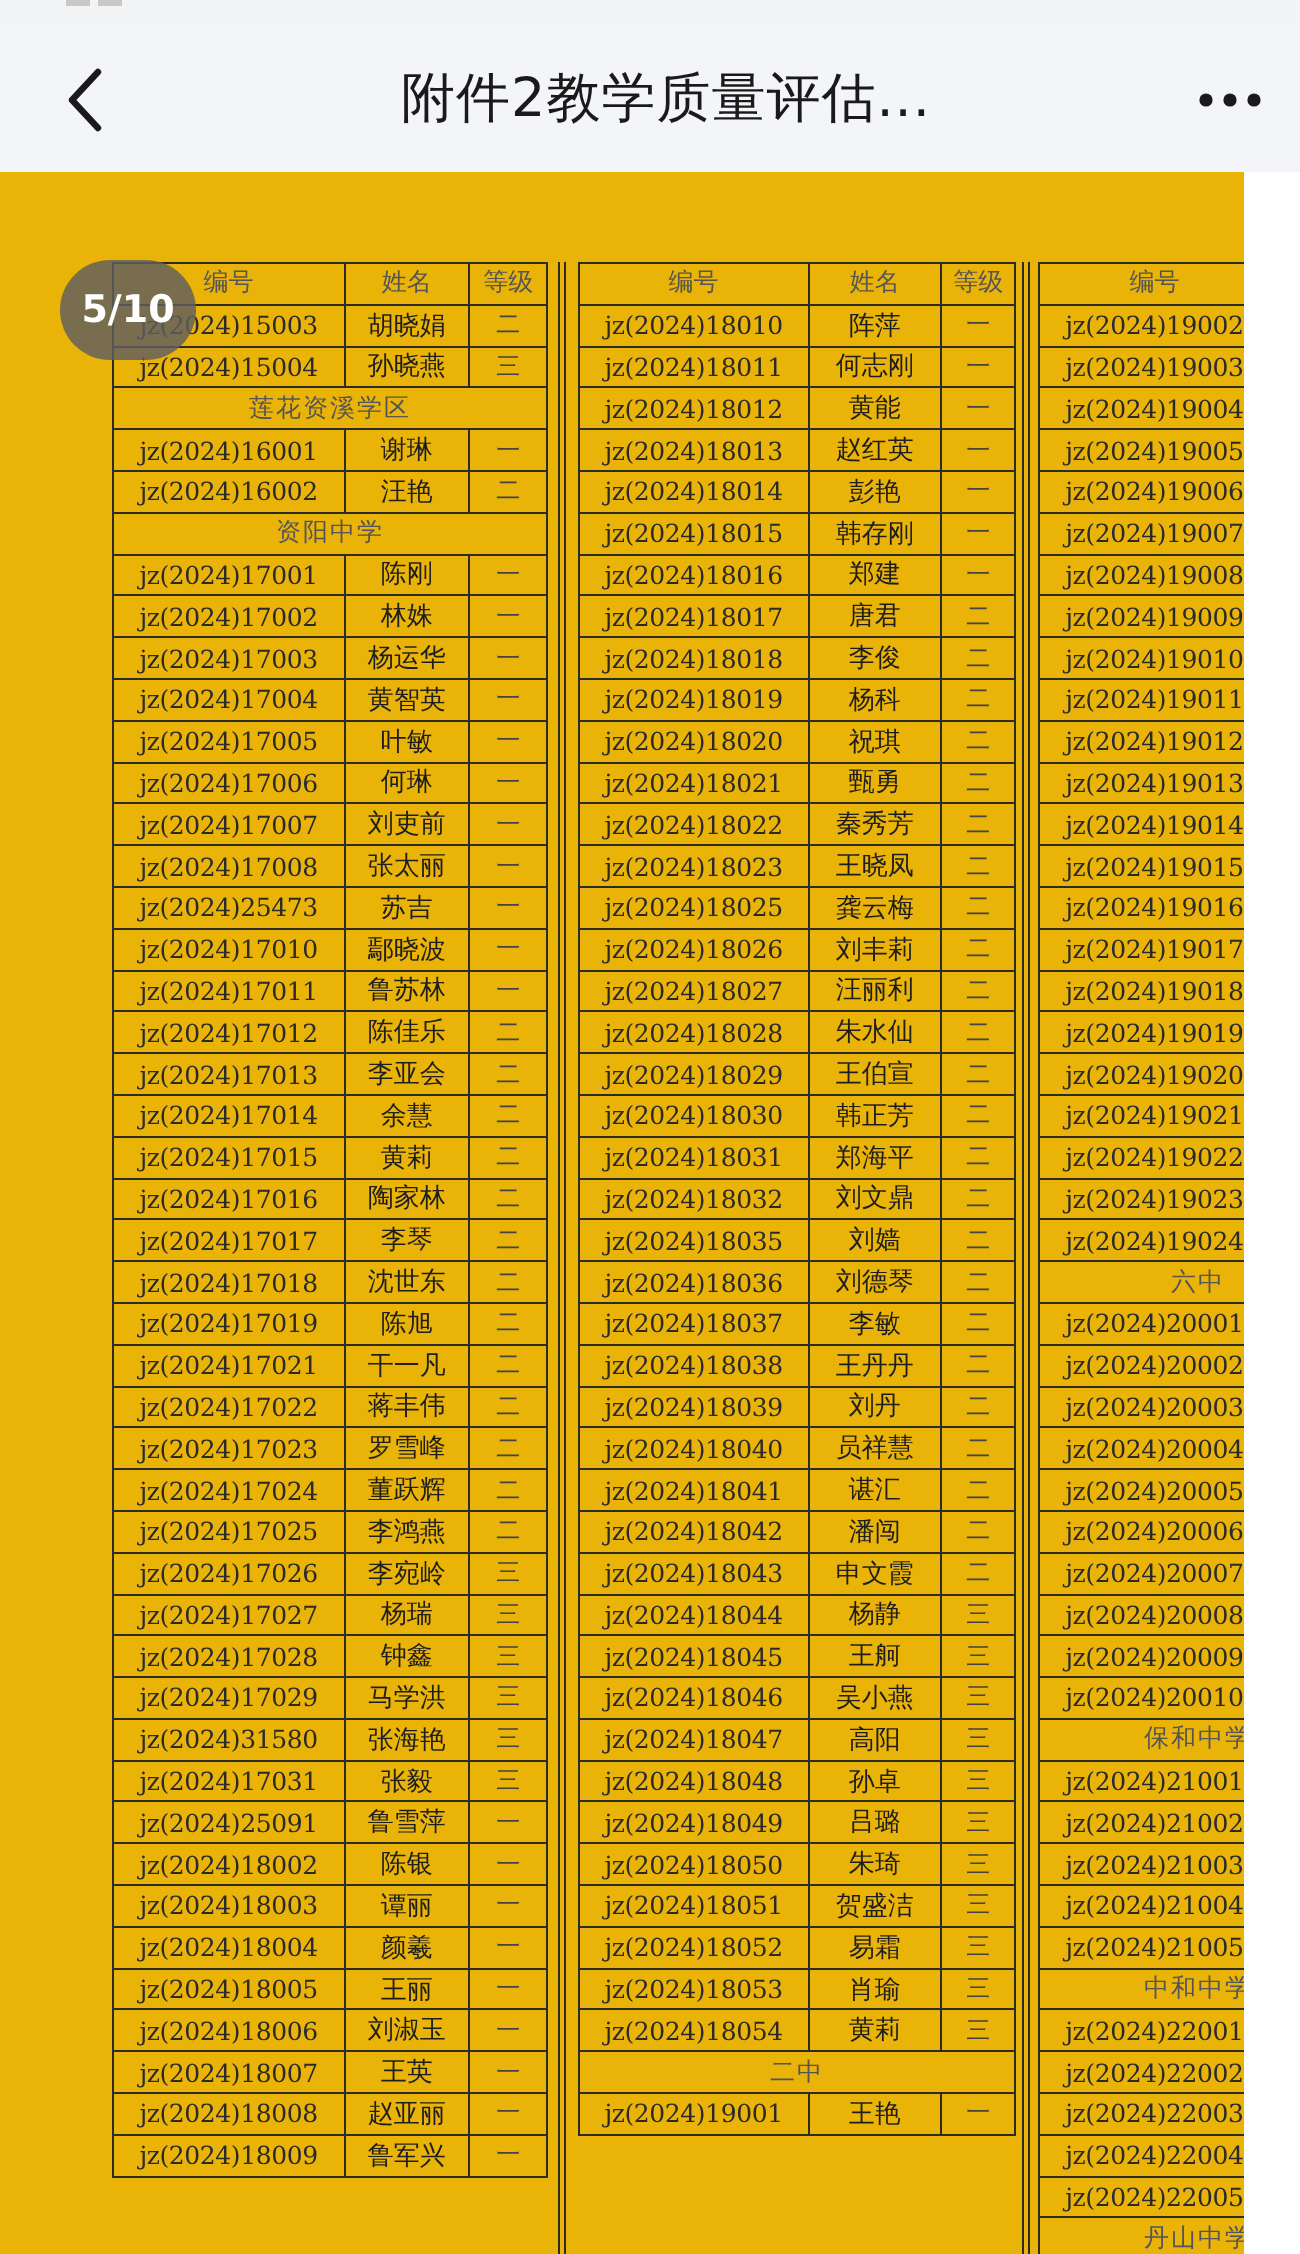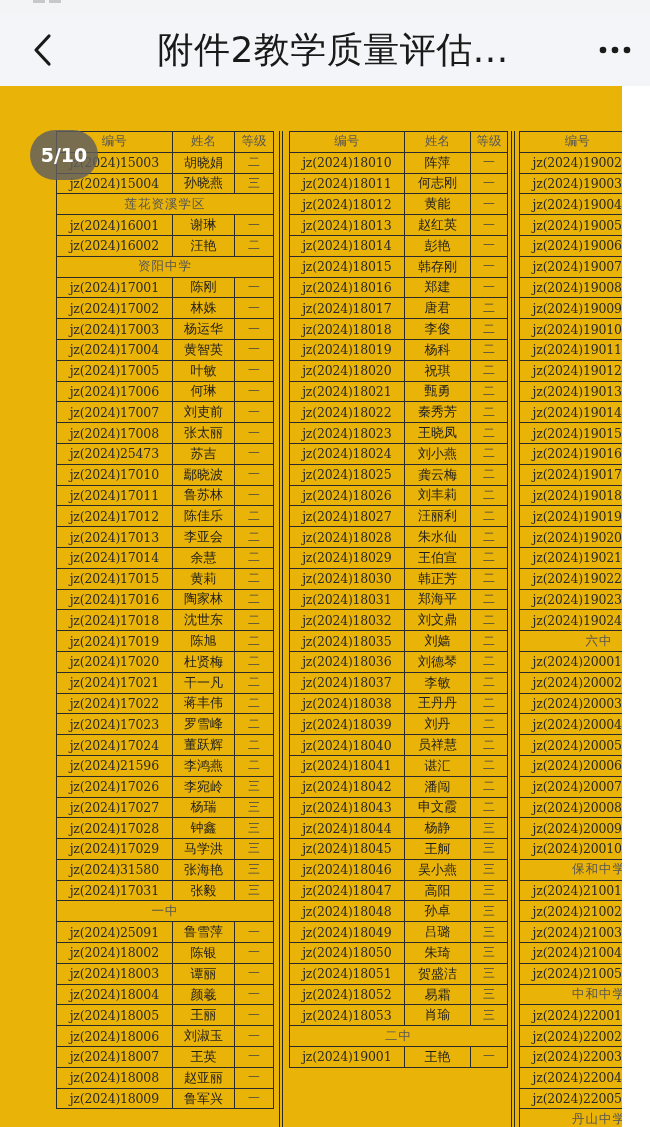--- a/index.html
+++ b/index.html
@@ -13,21 +13,21 @@
   .statusbar .nub2 { position:absolute; left:49px; top:0; width:12px; height:3px; background:#c8c8c8; }
   .navbar {
     position:absolute; left:0; top:14px; width:650px; height:72px;
     background:#f4f5f8;
   }
   .nav-back {
     position:absolute; left:22px; top:12px; width:48px; height:48px; cursor:pointer;
   }
   .nav-title {
     position:absolute; left:0; right:0; top:0; height:72px; line-height:72px;
-    text-align:center; font-size:36px; color:#1a1a1a; letter-spacing:0.5px;
+    text-align:center; font-size:27px; color:#1a1a1a; letter-spacing:0.5px;
     padding-left:16px;
   }
   .nav-title span { position:relative; left:0; }
   .nav-more {
     position:absolute; left:596px; top:24px; width:40px; height:24px; cursor:pointer;
   }
   .doc-area { position:absolute; left:0; top:86px; width:622px; height:1041px; background:#eab308; overflow:hidden; }
 
   .tbl {
     position:absolute; top:45px;
@@ -203,56 +203,56 @@
           <td class="code">jz(2024)17015</td>
           <td class="name">黄莉</td>
           <td class="grade">二</td>
         </tr>
         <tr>
           <td class="code">jz(2024)17016</td>
           <td class="name">陶家林</td>
           <td class="grade">二</td>
         </tr>
         <tr>
+          <td class="code">jz(2024)17017</td>
+          <td class="name">李琴</td>
+          <td class="grade">二</td>
+        </tr>
+        <tr>
           <td class="code">jz(2024)17018</td>
           <td class="name">沈世东</td>
           <td class="grade">二</td>
         </tr>
         <tr>
           <td class="code">jz(2024)17019</td>
           <td class="name">陈旭</td>
           <td class="grade">二</td>
         </tr>
         <tr>
-          <td class="code">jz(2024)17020</td>
-          <td class="name">杜贤梅</td>
-          <td class="grade">二</td>
-        </tr>
-        <tr>
           <td class="code">jz(2024)17021</td>
           <td class="name">干一凡</td>
           <td class="grade">二</td>
         </tr>
         <tr>
           <td class="code">jz(2024)17022</td>
           <td class="name">蒋丰伟</td>
           <td class="grade">二</td>
         </tr>
         <tr>
           <td class="code">jz(2024)17023</td>
           <td class="name">罗雪峰</td>
           <td class="grade">二</td>
         </tr>
         <tr>
           <td class="code">jz(2024)17024</td>
           <td class="name">董跃辉</td>
           <td class="grade">二</td>
         </tr>
         <tr>
-          <td class="code">jz(2024)21596</td>
+          <td class="code">jz(2024)17025</td>
           <td class="name">李鸿燕</td>
           <td class="grade">二</td>
         </tr>
         <tr>
           <td class="code">jz(2024)17026</td>
           <td class="name">李宛岭</td>
           <td class="grade">三</td>
         </tr>
         <tr>
           <td class="code">jz(2024)17027</td>
@@ -271,23 +271,20 @@
         </tr>
         <tr>
           <td class="code">jz(2024)31580</td>
           <td class="name">张海艳</td>
           <td class="grade">三</td>
         </tr>
         <tr>
           <td class="code">jz(2024)17031</td>
           <td class="name">张毅</td>
           <td class="grade">三</td>
-        </tr>
-        <tr>
-          <td class="sec" colspan="3">一中</td>
         </tr>
         <tr>
           <td class="code">jz(2024)25091</td>
           <td class="name">鲁雪萍</td>
           <td class="grade">一</td>
         </tr>
         <tr>
           <td class="code">jz(2024)18002</td>
           <td class="name">陈银</td>
           <td class="grade">一</td>
@@ -405,25 +402,20 @@
           <td class="code">jz(2024)18022</td>
           <td class="name">秦秀芳</td>
           <td class="grade">二</td>
         </tr>
         <tr>
           <td class="code">jz(2024)18023</td>
           <td class="name">王晓凤</td>
           <td class="grade">二</td>
         </tr>
         <tr>
-          <td class="code">jz(2024)18024</td>
-          <td class="name">刘小燕</td>
-          <td class="grade">二</td>
-        </tr>
-        <tr>
           <td class="code">jz(2024)18025</td>
           <td class="name">龚云梅</td>
           <td class="grade">二</td>
         </tr>
         <tr>
           <td class="code">jz(2024)18026</td>
           <td class="name">刘丰莉</td>
           <td class="grade">二</td>
         </tr>
         <tr>
@@ -542,20 +534,25 @@
           <td class="grade">三</td>
         </tr>
         <tr>
           <td class="code">jz(2024)18052</td>
           <td class="name">易霜</td>
           <td class="grade">三</td>
         </tr>
         <tr>
           <td class="code">jz(2024)18053</td>
           <td class="name">肖瑜</td>
+          <td class="grade">三</td>
+        </tr>
+        <tr>
+          <td class="code">jz(2024)18054</td>
+          <td class="name">黄莉</td>
           <td class="grade">三</td>
         </tr>
         <tr>
           <td class="sec" colspan="3">二中</td>
         </tr>
         <tr>
           <td class="code">jz(2024)19001</td>
           <td class="name">王艳</td>
           <td class="grade">一</td>
         </tr>

